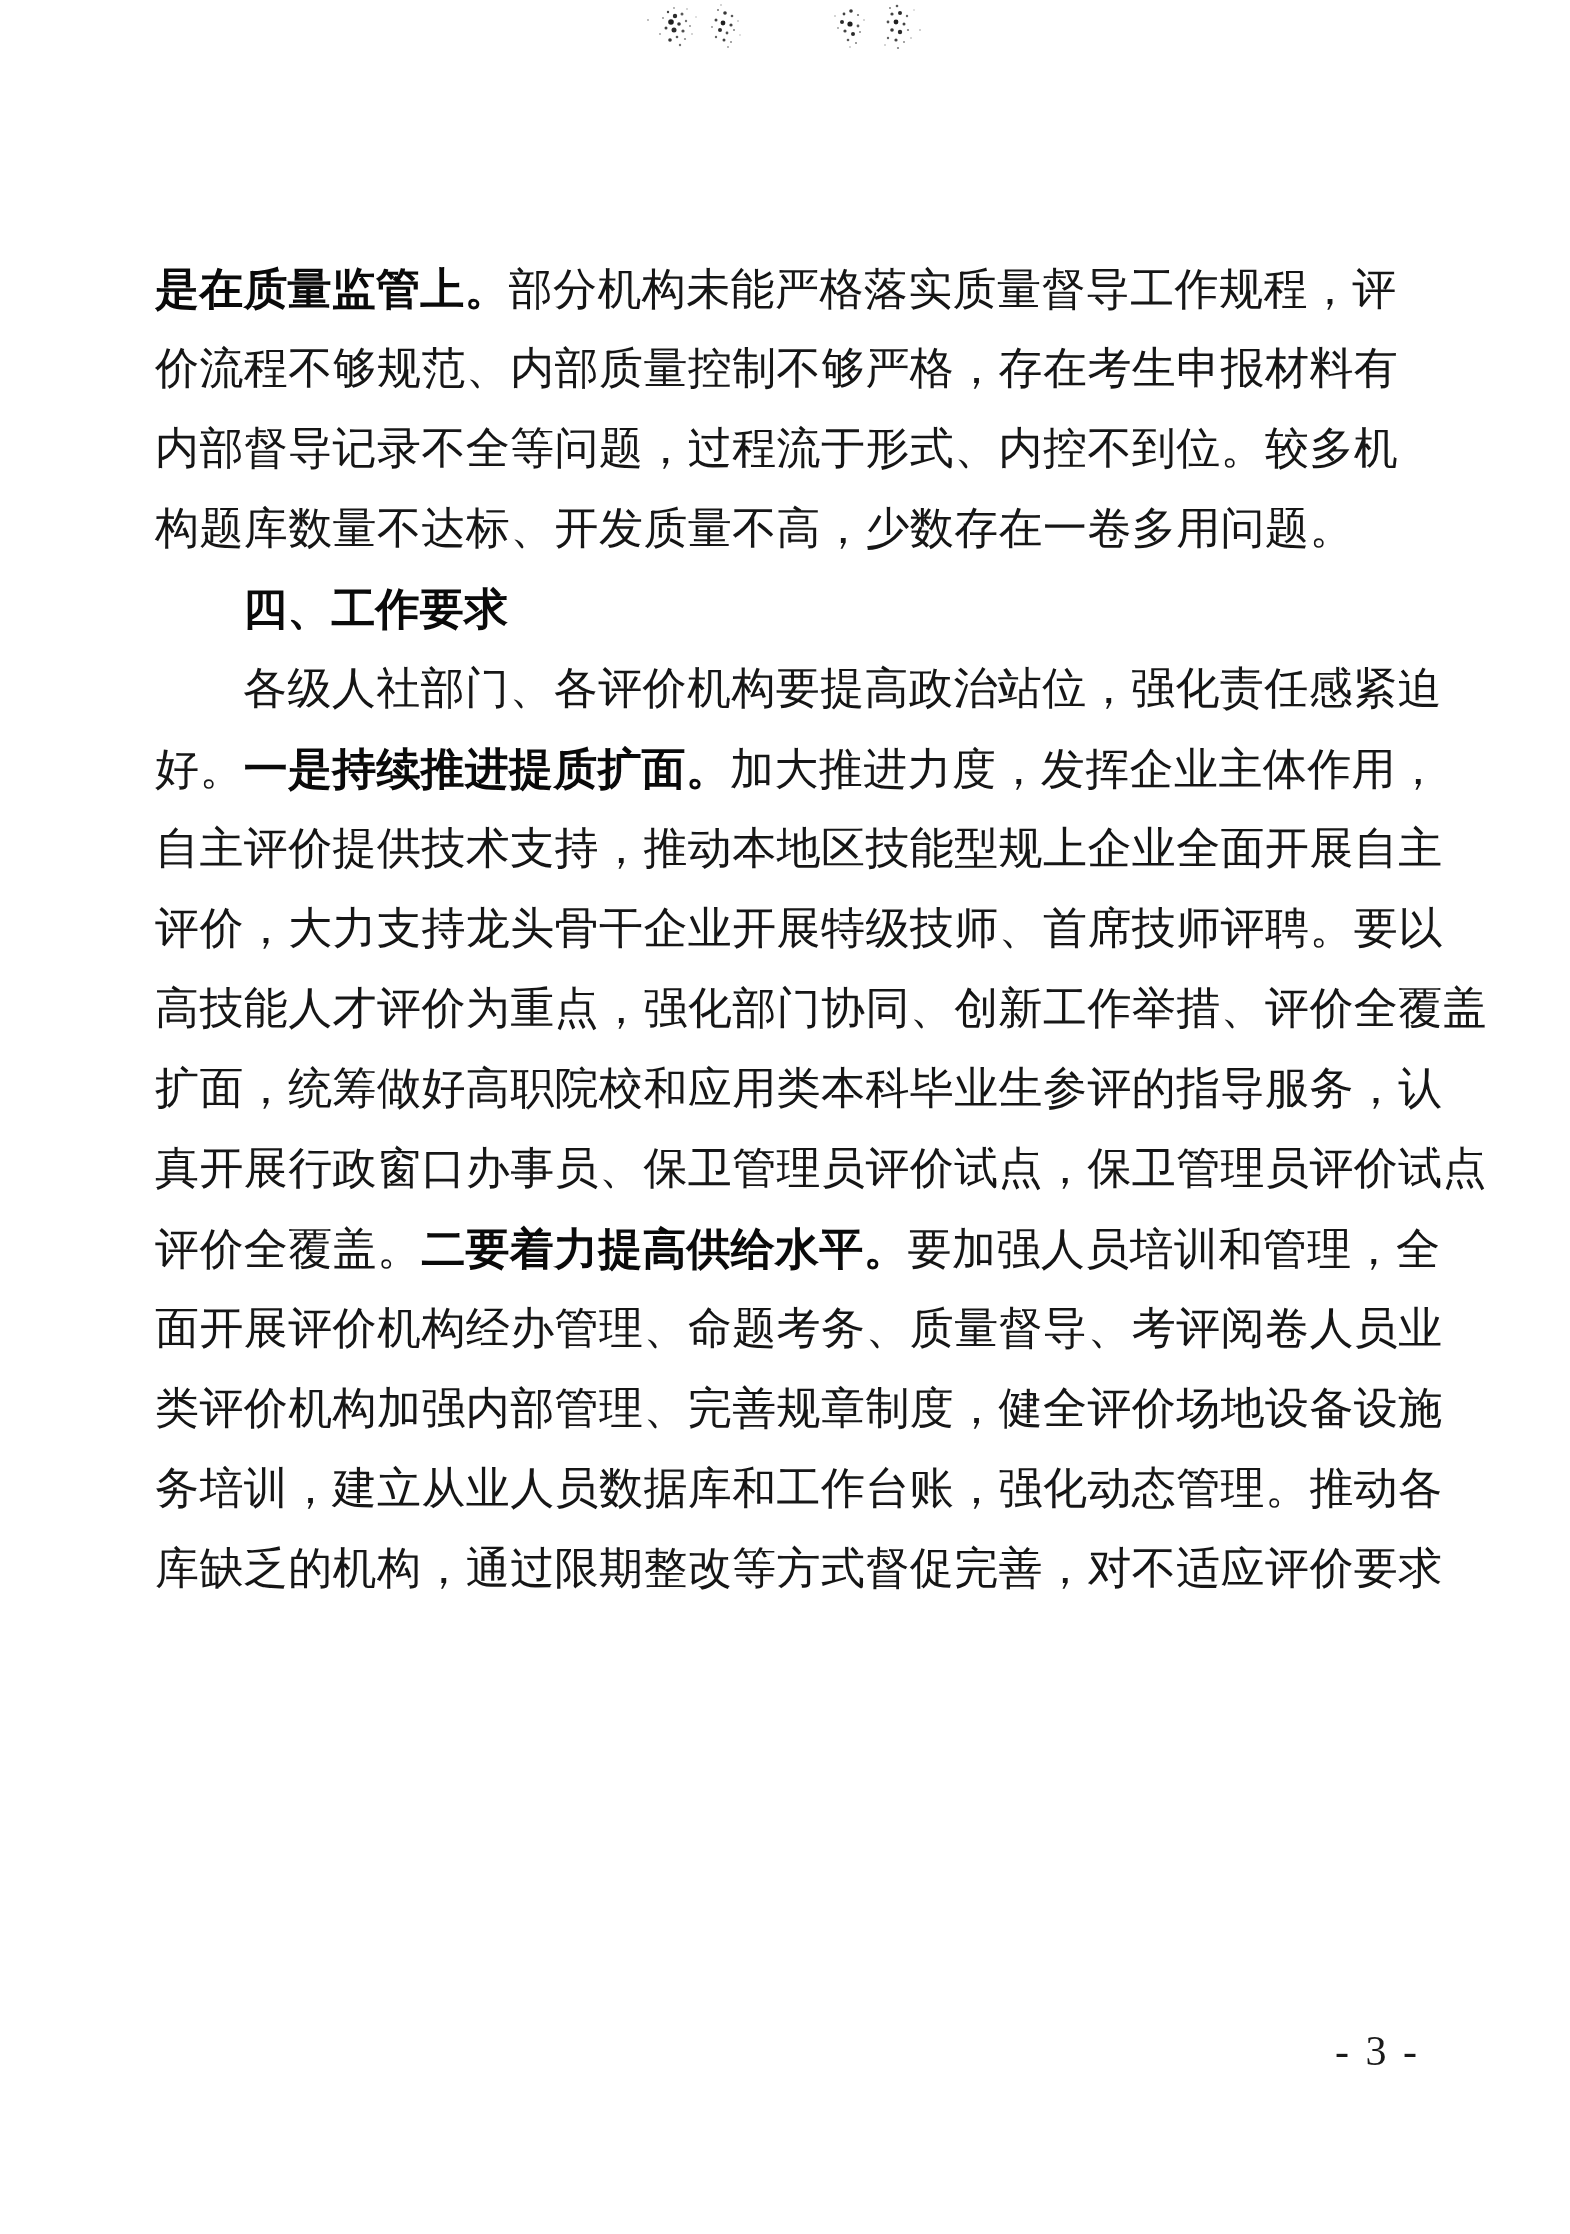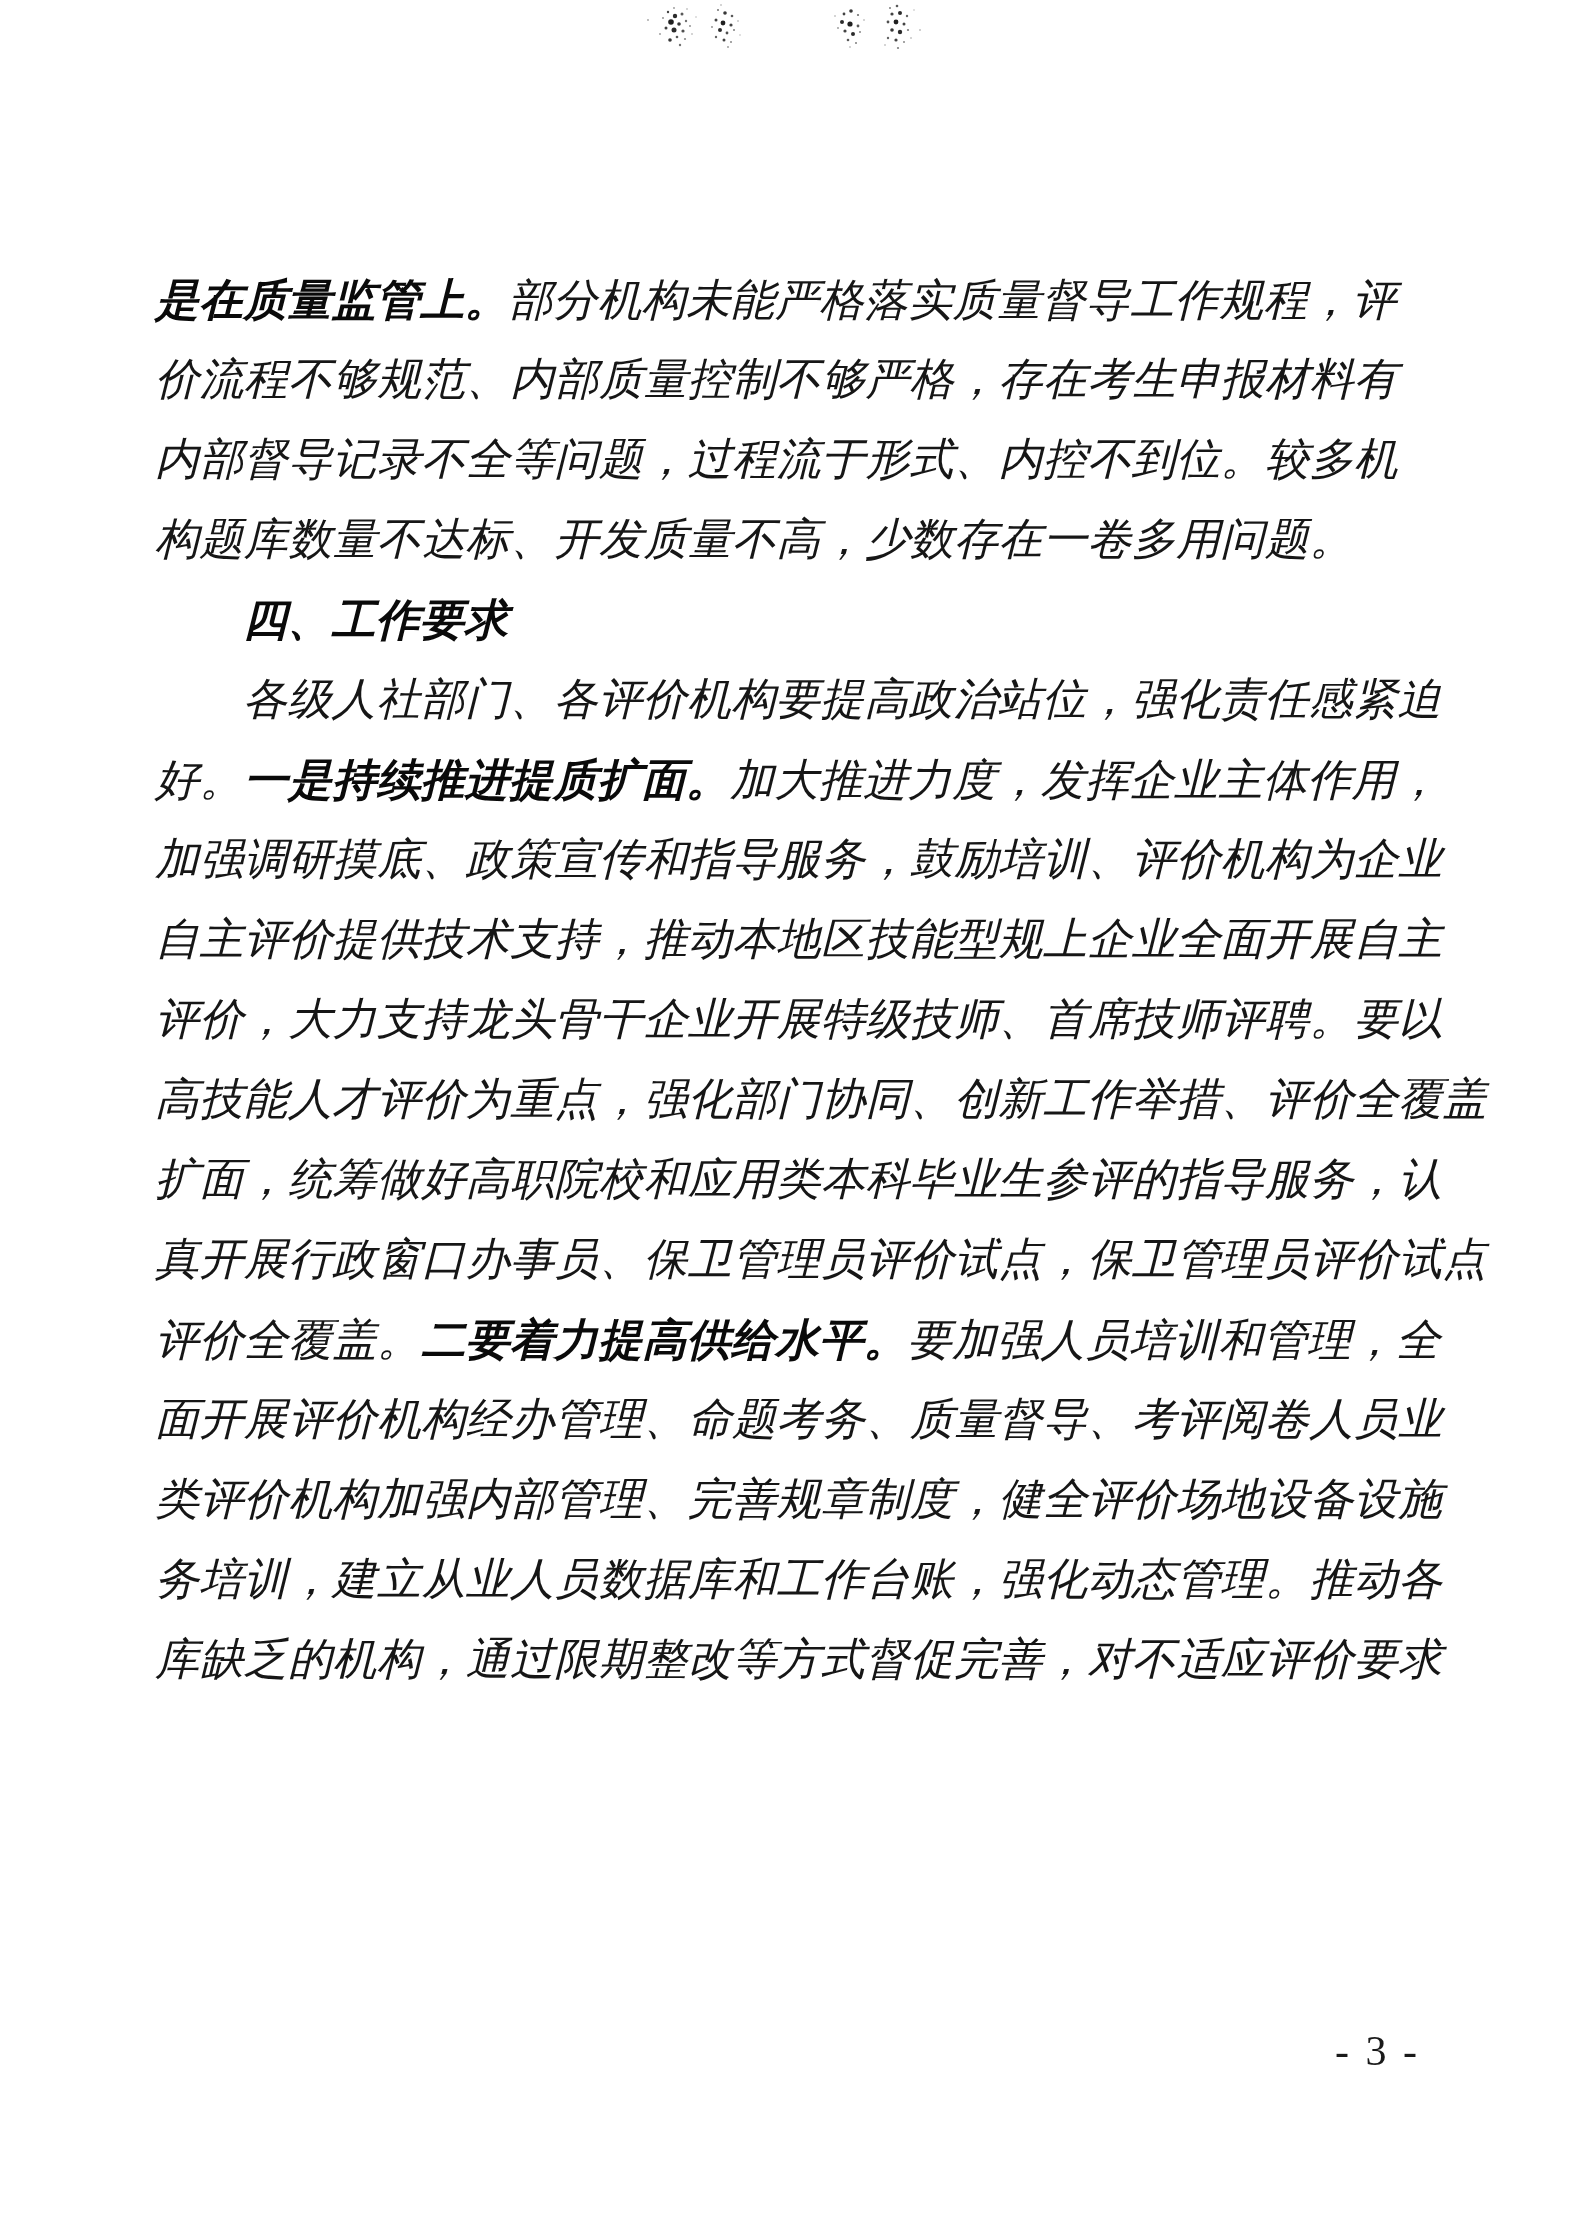--- a/index.html
+++ b/index.html
@@ -2,21 +2,21 @@
 <html><head>
 <meta charset="utf-8">
 <style>
   html,body{margin:0;padding:0;}
   body{
     width:1570px;height:2234px;background:#ffffff;position:relative;overflow:hidden;
     font-family:"Liberation Serif","DejaVu Serif",serif;color:#161616;
   }
   .page{position:absolute;left:0;top:0;width:1570px;height:2234px;background:#ffffff;}
   .textblock{
-    position:absolute;left:155px;top:260px;width:1236px;font-style:italic;
+    position:absolute;left:155px;top:249px;width:1236px;
   }
   .line{
     height:80px;line-height:80px;font-size:44px;letter-spacing:0.4px;
     white-space:nowrap;font-weight:400;
   }
   .line.indent{text-indent:88px;}
   .seg{display:inline;}
   .seg.b{
     font-family:"DejaVu Sans","Liberation Sans",sans-serif;
     font-weight:700;color:#0a0a0a;letter-spacing:0.2px;
@@ -111,21 +111,20 @@
   </svg>
 
   <div class="textblock">
     <div class="line"><span class="seg b">是在质量监管上。</span><span class="seg">部分机构未能严格落实质量督导工作规程，评</span></div>
     <div class="line"><span class="seg">价流程不够规范、内部质量控制不够严格，存在考生申报材料有</span></div>
     <div class="line"><span class="seg">内部督导记录不全等问题，过程流于形式、内控不到位。较多机</span></div>
     <div class="line"><span class="seg">构题库数量不达标、开发质量不高，少数存在一卷多用问题。</span></div>
     <div class="line indent"><span class="seg b">四、工作要求</span></div>
     <div class="line indent"><span class="seg">各级人社部门、各评价机构要提高政治站位，强化责任感紧迫</span></div>
     <div class="line"><span class="seg">好。</span><span class="seg b">一是持续推进提质扩面。</span><span class="seg">加大推进力度，发挥企业主体作用，</span></div>
-    <div class="line"><span class="seg">加强调研摸底、政策宣传和指导服务，鼓励培训、评价机构为企业</span></div>
     <div class="line"><span class="seg">自主评价提供技术支持，推动本地区技能型规上企业全面开展自主</span></div>
     <div class="line"><span class="seg">评价，大力支持龙头骨干企业开展特级技师、首席技师评聘。要以</span></div>
     <div class="line"><span class="seg">高技能人才评价为重点，强化部门协同、创新工作举措、评价全覆盖</span></div>
     <div class="line"><span class="seg">扩面，统筹做好高职院校和应用类本科毕业生参评的指导服务，认</span></div>
     <div class="line"><span class="seg">真开展行政窗口办事员、保卫管理员评价试点，保卫管理员评价试点</span></div>
     <div class="line"><span class="seg">评价全覆盖。</span><span class="seg b">二要着力提高供给水平。</span><span class="seg">要加强人员培训和管理，全</span></div>
     <div class="line"><span class="seg">面开展评价机构经办管理、命题考务、质量督导、考评阅卷人员业</span></div>
     <div class="line"><span class="seg">类评价机构加强内部管理、完善规章制度，健全评价场地设备设施</span></div>
     <div class="line"><span class="seg">务培训，建立从业人员数据库和工作台账，强化动态管理。推动各</span></div>
     <div class="line"><span class="seg">库缺乏的机构，通过限期整改等方式督促完善，对不适应评价要求</span></div>

